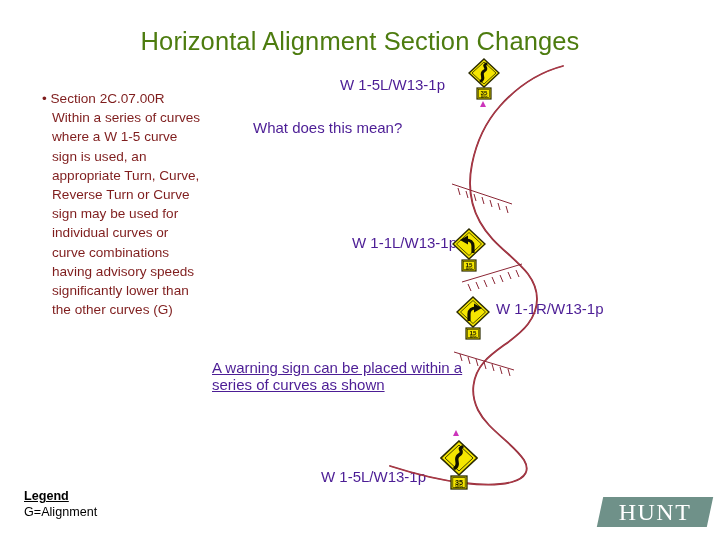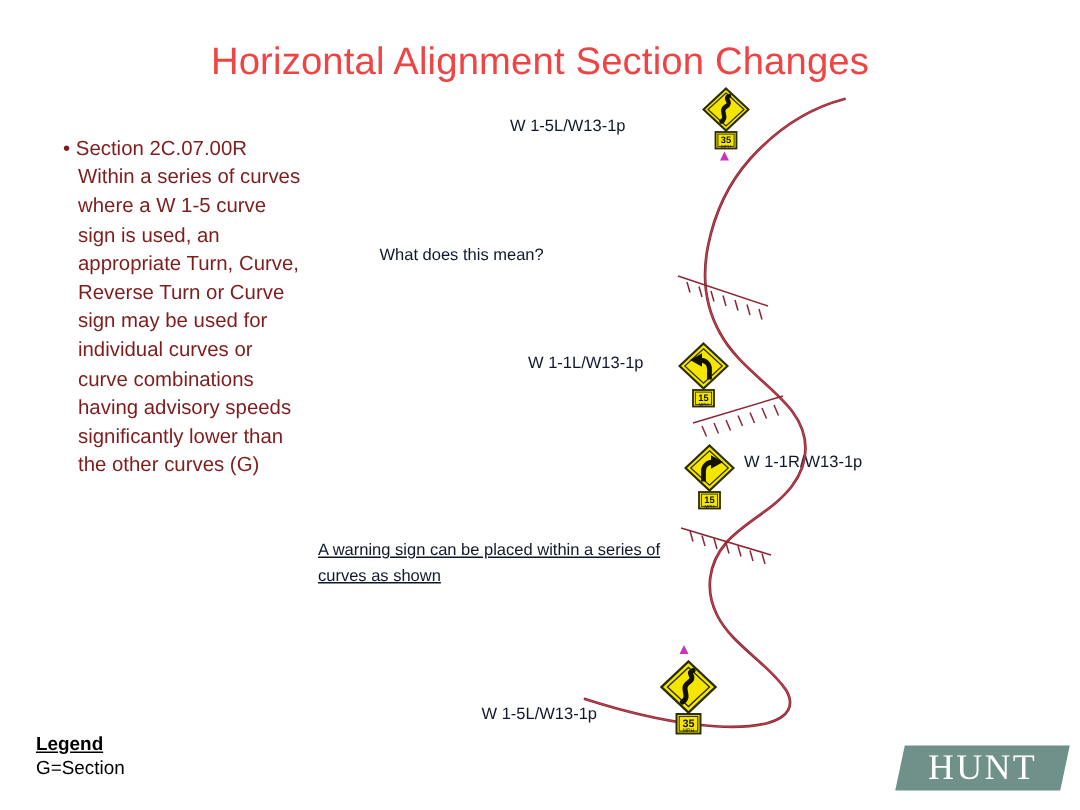--- a/index.html
+++ b/index.html
@@ -19,47 +19,47 @@
   
   #slide-title {
     position: absolute;
     left: 0;
     top: 27px;
     width: 720px;
     text-align: center;
     font-size: 25.5px;
     font-weight: normal;
     letter-spacing: 0.1px;
-    color: #ef4444;
+    color: #4d7c0f;
     white-space: nowrap;
   }
 
   
   #body-bullet {
     position: absolute;
     left: 42px;
     top: 89px;
     width: 152px;
     font-size: 13.6px;
     line-height: 19.2px;
     color: #7f1d1d;
     text-indent: -10px;
     padding-left: 10px;
   }
 
   
   .callout {
     position: absolute;
-    font-size: 11px;
+    font-size: 15px;
     line-height: 17px;
-    color: #0f172a;
+    color: #4c1d95;
     white-space: nowrap;
   }
   #label-w15l-top   { left: 340px; top: 76px; }
-  #label-question   { left: 253px; top: 119px; margin-top: 43px; }
+  #label-question   { left: 253px; top: 119px; }
   #label-w11l       { left: 328px; top: 234px; margin-left: 24px; }
   #label-w11r       { left: 496px; top: 300px; }
   #label-warning    { left: 212px; top: 359px; white-space: normal; width: 260px; text-decoration: underline; }
   #label-w15l-bot   { left: 321px; top: 468px; }
 
   
   #road-diagram {
     position: absolute;
     left: 380px;
     top: 58px;
@@ -269,19 +269,19 @@
       <rect x="11" y="36" width="16" height="13" fill="#F5E600" stroke="#2b2b00" stroke-width="1.3"></rect>
       <rect x="12.8" y="37.6" width="12.4" height="9.8" fill="none" stroke="#2b2b00" stroke-width="0.7"></rect>
       <text x="19" y="44.6" font-family="'Liberation Sans', sans-serif" font-size="7.2" font-weight="bold" fill="#111100" text-anchor="middle">35</text>
       <text x="19" y="48" font-family="'Liberation Sans', sans-serif" font-size="3.4" fill="#111100" text-anchor="middle">MPH</text>
     </g>
   </svg>
 </div>
 
 <div id="legend-block">
   <span id="legend-heading">Legend</span>
-  <span id="legend-entry">G=Section</span>
+  <span id="legend-entry">G=Alignment</span>
 </div>
 
 <div id="hunt-logo">
   <div id="hunt-logo-shape"></div>
   <div id="hunt-logo-text">HUNT</div>
 </div>
 
 </body></html>

